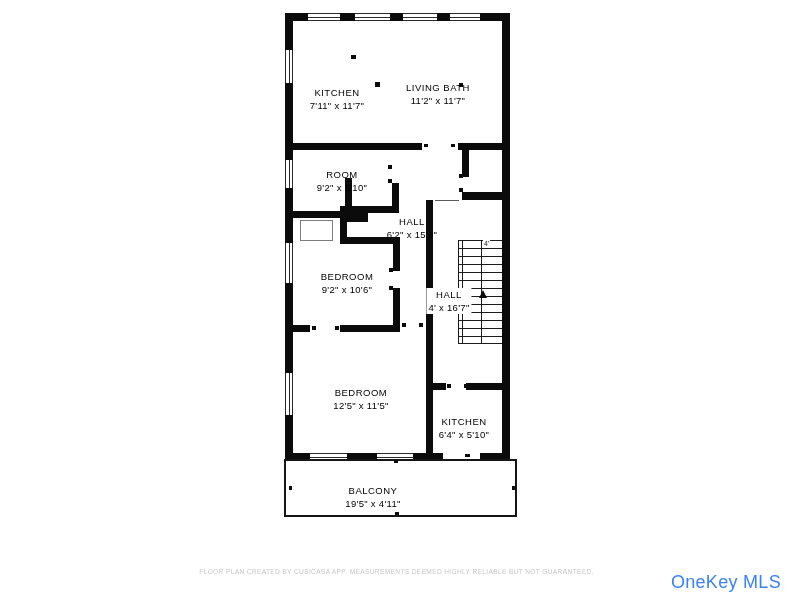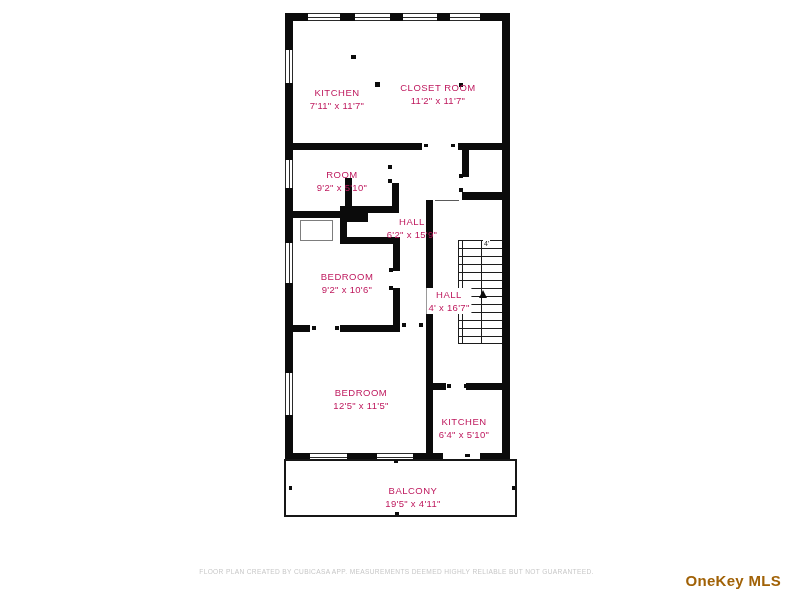--- a/index.html
+++ b/index.html
@@ -26,27 +26,27 @@
   .stairs{
     position:absolute;
     background:repeating-linear-gradient(to bottom,#1c1c1c 0px,#1c1c1c 1px,transparent 1px,transparent 8px);
     border-left:1px solid #1c1c1c;border-bottom:1px solid #1c1c1c;box-sizing:border-box;
   }
   .stairs::before{content:"";position:absolute;top:0;bottom:0;left:3px;width:1px;background:#1c1c1c;}
   .stairs::after{content:"";position:absolute;top:0;bottom:0;left:50%;width:1px;background:#1c1c1c;}
   .stair-arrow{position:absolute;width:0;height:0;border-left:4px solid transparent;border-right:4px solid transparent;border-bottom:8px solid #0b0b0b;}
   .stair-width{position:absolute;font-size:7px;color:#1b1b1b;background:#ffffff;padding:0 1px;line-height:7px;}
   
-  .room-label{position:absolute;transform:translate(-50%,-50%);text-align:center;color:#be185d;white-space:nowrap;}
+  .room-label{position:absolute;transform:translate(-50%,-50%);text-align:center;color:#000000;white-space:nowrap;}
   .room-label.bg-white{background:#ffffff;padding:1px 2px;}
   .room-name{font-size:9.5px;letter-spacing:.5px;line-height:11px;}
   .room-dims{font-size:9.5px;letter-spacing:.3px;line-height:11px;margin-top:2px;}
   
   .disclaimer{position:absolute;left:0;right:0;top:568px;text-align:center;font-size:6.6px;letter-spacing:.35px;color:#c7c7c7;}
-  .watermark{position:absolute;right:12px;top:572px;font-size:15px;color:#a16207;letter-spacing:.3px;font-weight:bold;}
+  .watermark{position:absolute;right:12px;top:572px;font-size:18px;color:#3b82f6;letter-spacing:.3px;}
   .hallline{position:absolute;background:#5a5a5a;}
 </style>
 </head>
 <body>
 
 <div class="canvas">
 
   <div class="w" style="left:285px;top:13px;width:225px;height:8px;"></div>
   <div class="w" style="left:285px;top:13px;width:8px;height:448px;"></div>
   <div class="w" style="left:502px;top:13px;width:8px;height:448px;"></div>
@@ -121,21 +121,21 @@
   <div class="mk" style="left:394px;top:460px;width:4px;height:3px;"></div>
   <div class="mk" style="left:289px;top:486px;width:3px;height:4px;"></div>
   <div class="mk" style="left:512px;top:486px;width:3px;height:4px;"></div>
   <div class="mk" style="left:395px;top:512px;width:4px;height:3px;"></div>
 
   <div class="room-label" style="left:337px;top:99px;">
     <div class="room-name">KITCHEN</div>
     <div class="room-dims">7'11" x 11'7"</div>
   </div>
   <div class="room-label" style="left:438px;top:94px;">
-    <div class="room-name">CLOSET ROOM</div>
+    <div class="room-name">LIVING BATH</div>
     <div class="room-dims">11'2" x 11'7"</div>
   </div>
   <div class="room-label" style="left:342px;top:181px;">
     <div class="room-name">ROOM</div>
     <div class="room-dims">9'2" x 5'10"</div>
   </div>
   <div class="room-label" style="left:412px;top:228px;">
     <div class="room-name">HALL</div>
     <div class="room-dims">6'2" x 15'9"</div>
   </div>
@@ -148,21 +148,21 @@
     <div class="room-dims">4' x 16'7"</div>
   </div>
   <div class="room-label" style="left:361px;top:399px;">
     <div class="room-name">BEDROOM</div>
     <div class="room-dims">12'5" x 11'5"</div>
   </div>
   <div class="room-label" style="left:464px;top:428px;">
     <div class="room-name">KITCHEN</div>
     <div class="room-dims">6'4" x 5'10"</div>
   </div>
-  <div class="room-label" style="left:413px;top:497px;">
+  <div class="room-label" style="left:373px;top:497px;">
     <div class="room-name">BALCONY</div>
     <div class="room-dims">19'5" x 4'11"</div>
   </div>
 
   <div class="disclaimer">FLOOR PLAN CREATED BY CUBICASA APP. MEASUREMENTS DEEMED HIGHLY RELIABLE BUT NOT GUARANTEED.</div>
   <div class="watermark">OneKey MLS</div>
 
 </div>
 
 </body></html>

